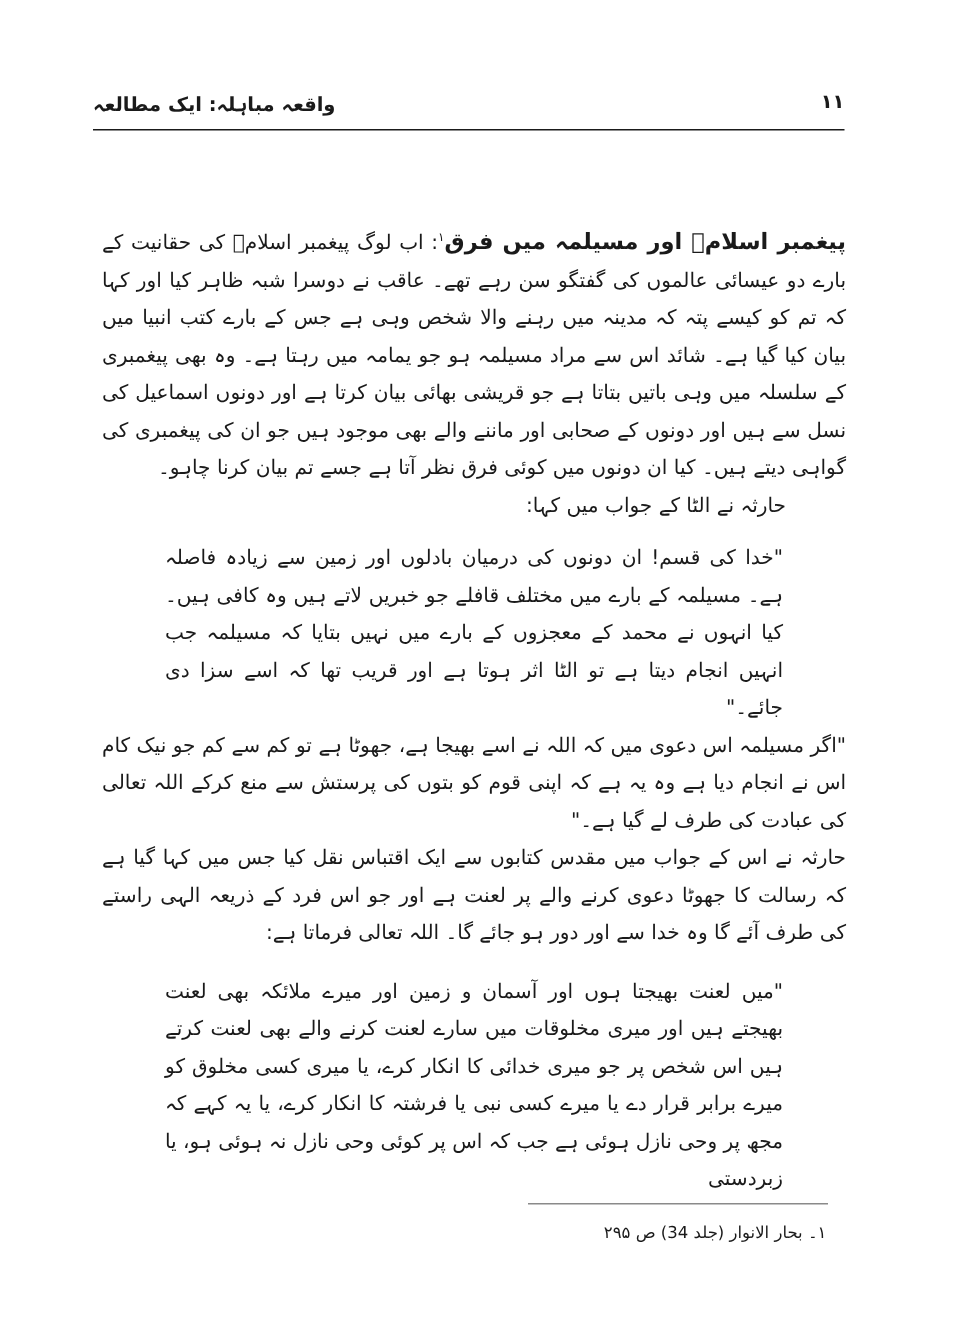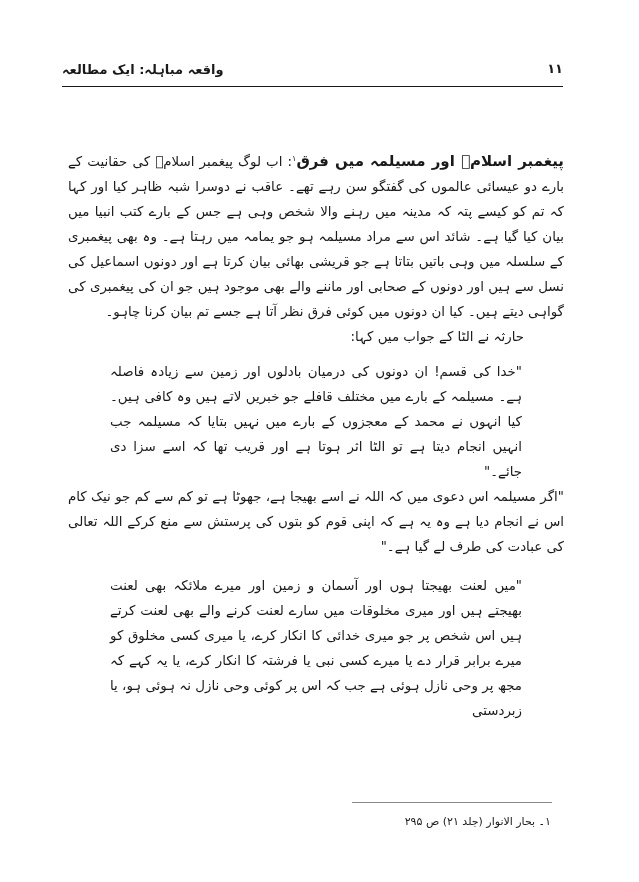--- a/index.html
+++ b/index.html
@@ -55,20 +55,21 @@
   </div>
 
   <div class="body-text">
     <p class="para">
       <span class="heading-run">پیغمبر اسلامؑ اور مسیلمہ میں فرق</span><sup class="fn">۱</sup><span>: اب لوگ پیغمبر اسلامؑ کی حقانیت کے بارے دو عیسائی عالموں کی گفتگو سن رہے تھے۔ عاقب نے دوسرا شبہ ظاہر کیا اور کہا کہ تم کو کیسے پتہ کہ مدینہ میں رہنے والا شخص وہی ہے جس کے بارے کتب انبیا میں بیان کیا گیا ہے۔ شائد اس سے مراد مسیلمہ ہو جو یمامہ میں رہتا ہے۔ وہ بھی پیغمبری کے سلسلہ میں وہی باتیں بتاتا ہے جو قریشی بھائی بیان کرتا ہے اور دونوں اسماعیل کی نسل سے ہیں اور دونوں کے صحابی اور ماننے والے بھی موجود ہیں جو ان کی پیغمبری کی گواہی دیتے ہیں۔ کیا ان دونوں میں کوئی فرق نظر آتا ہے جسے تم بیان کرنا چاہو۔</span>
     </p>
     <p class="para indent">حارثہ نے الٹا کے جواب میں کہا:</p>
     <div class="gap-sm"></div>
     <p class="quote">"خدا کی قسم! ان دونوں کی درمیان بادلوں اور زمین سے زیادہ فاصلہ ہے۔ مسیلمہ کے بارے میں مختلف قافلے جو خبریں لاتے ہیں وہ کافی ہیں۔ کیا انہوں نے محمد کے معجزوں کے بارے میں نہیں بتایا کہ مسیلمہ جب انہیں انجام دیتا ہے تو الٹا اثر ہوتا ہے اور قریب تھا کہ اسے سزا دی جائے۔"</p>
     <p class="para">"اگر مسیلمہ اس دعوی میں کہ اللہ نے اسے بھیجا ہے، جھوٹا ہے تو کم سے کم جو نیک کام اس نے انجام دیا ہے وہ یہ ہے کہ اپنی قوم کو بتوں کی پرستش سے منع کرکے اللہ تعالی کی عبادت کی طرف لے گیا ہے۔"</p>
+    <p class="para">حارثہ نے اس کے جواب میں مقدس کتابوں سے ایک اقتباس نقل کیا جس میں کہا گیا ہے کہ رسالت کا جھوٹا دعوی کرنے والے پر لعنت ہے اور جو اس فرد کے ذریعہ الہی راستے کی طرف آئے گا وہ خدا سے اور دور ہو جائے گا۔ اللہ تعالی فرماتا ہے:</p>
     <div class="gap-md"></div>
     <p class="quote">"میں لعنت بھیجتا ہوں اور آسمان و زمین اور میرے ملائکہ بھی لعنت بھیجتے ہیں اور میری مخلوقات میں سارے لعنت کرنے والے بھی لعنت کرتے ہیں اس شخص پر جو میری خدائی کا انکار کرے، یا میری کسی مخلوق کو میرے برابر قرار دے یا میرے کسی نبی یا فرشتہ کا انکار کرے، یا یہ کہے کہ مجھ پر وحی نازل ہوئی ہے جب کہ اس پر کوئی وحی نازل نہ ہوئی ہو، یا زبردستی</p>
   </div>
 
   <div class="footnote-rule"></div>
-  <div class="footnote">۱۔ بحار الانوار (جلد ۲۱) ص ۲۹۵</div>
+  <div class="footnote">۱۔ بحار الانوار (جلد 34) ص ۲۹۵</div>
 
 </div>
 
 </body></html>

